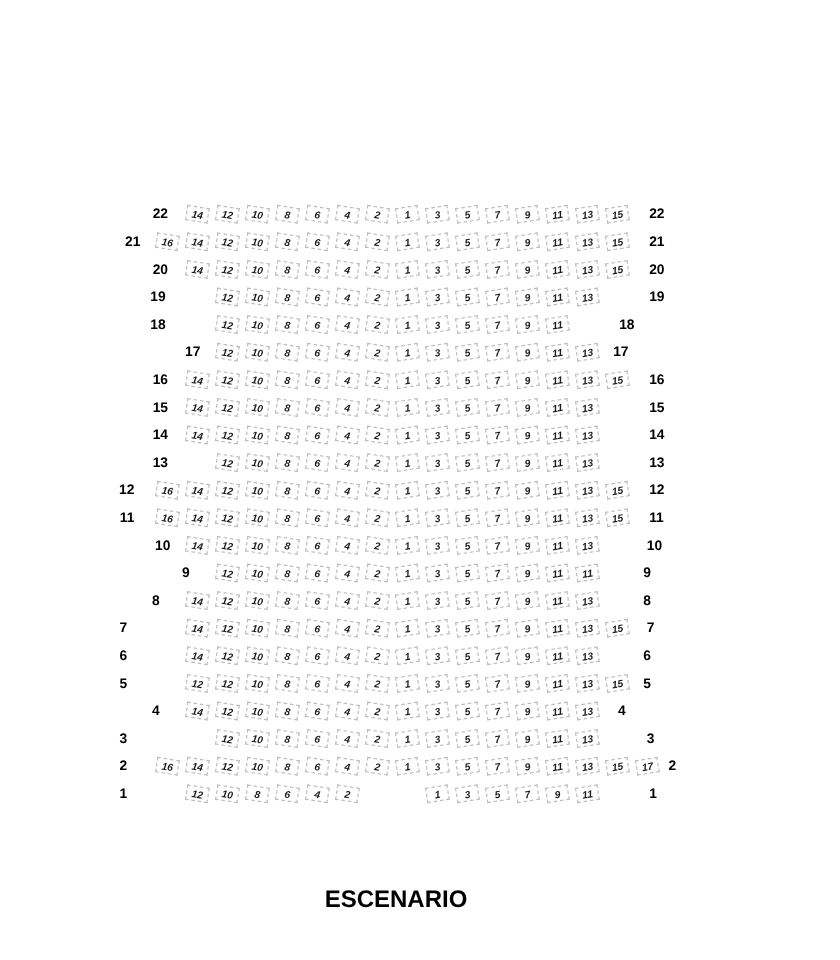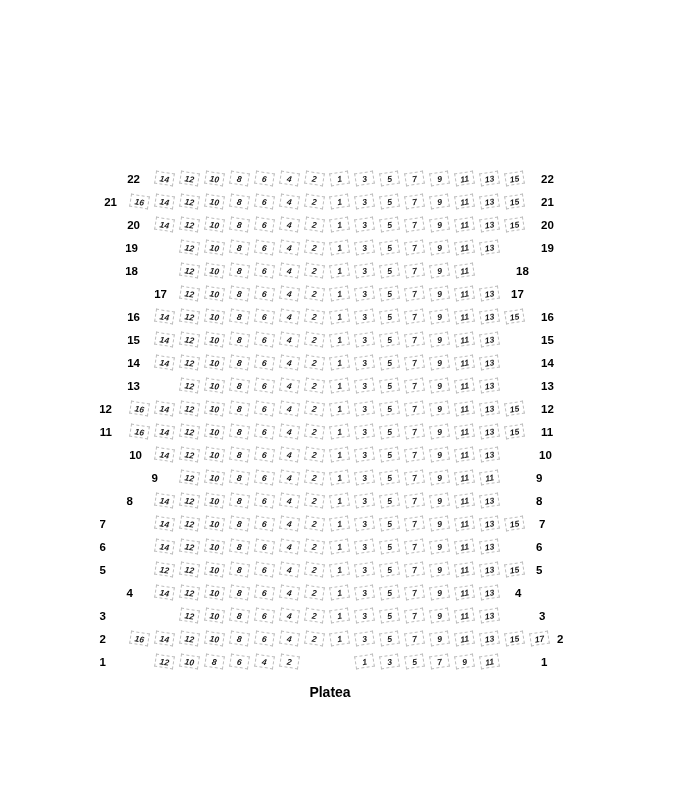--- a/index.html
+++ b/index.html
@@ -1042,14 +1042,14 @@
       <div class="seat tilt-r" style="left: 430px; top: 655px;">
         <span class="seat-num">7</span>
       </div>
       <div class="seat tilt-r" style="left: 455px; top: 655px;">
         <span class="seat-num">9</span>
       </div>
       <div class="seat tilt-r" style="left: 480px; top: 655px;">
         <span class="seat-num">11</span>
       </div>
     </div>
-  <div class="platea">Platea</div>
+  <div class="escenario">ESCENARIO</div>
 </div>
 
 </body></html>

